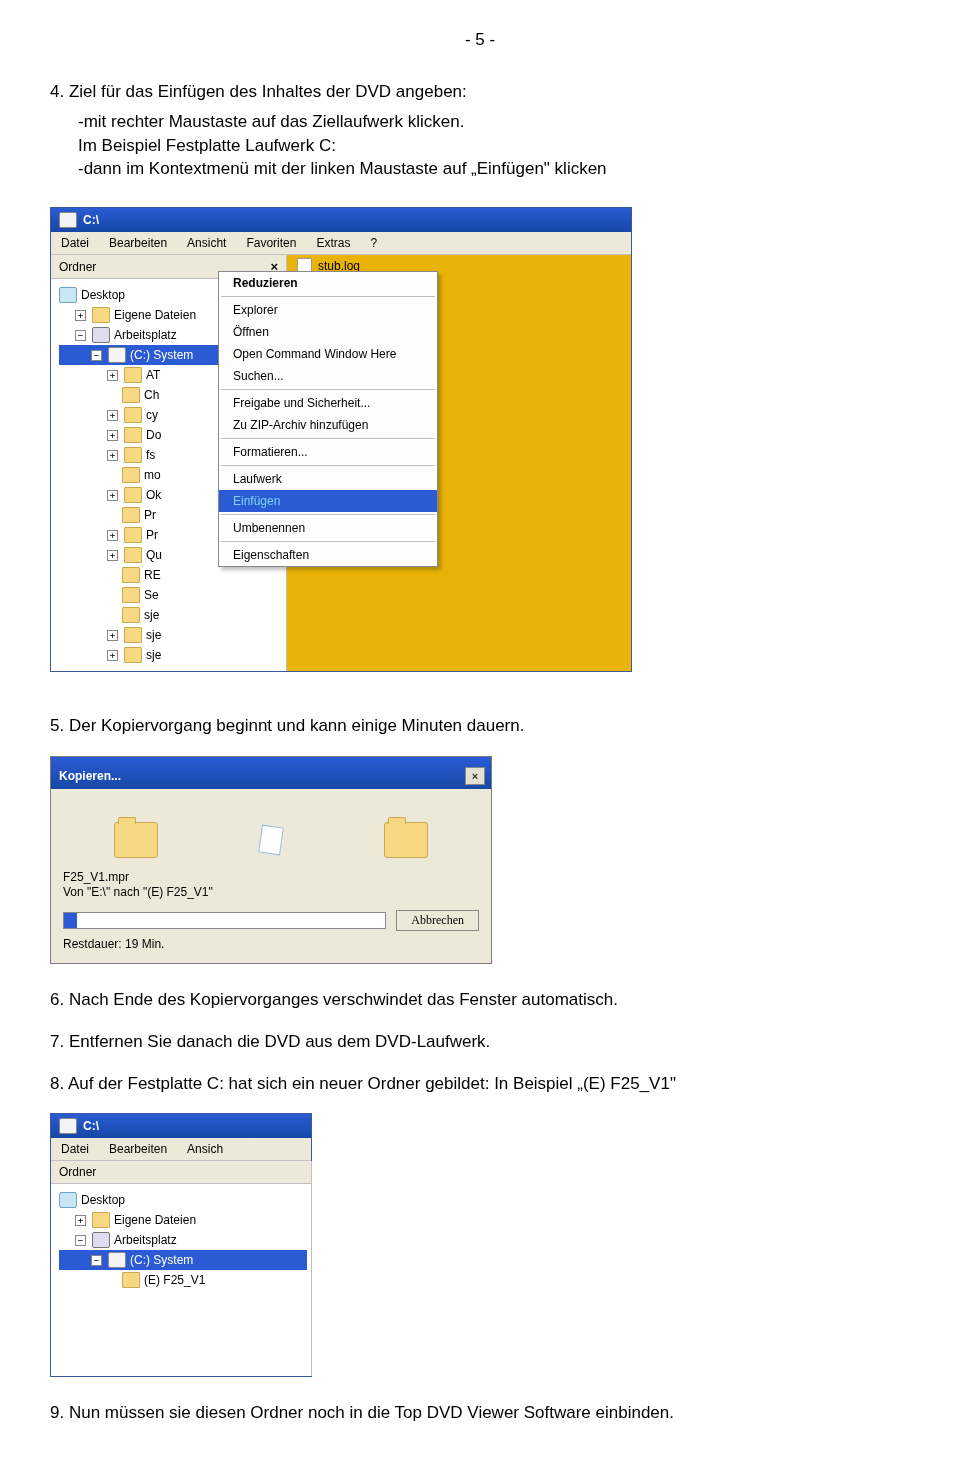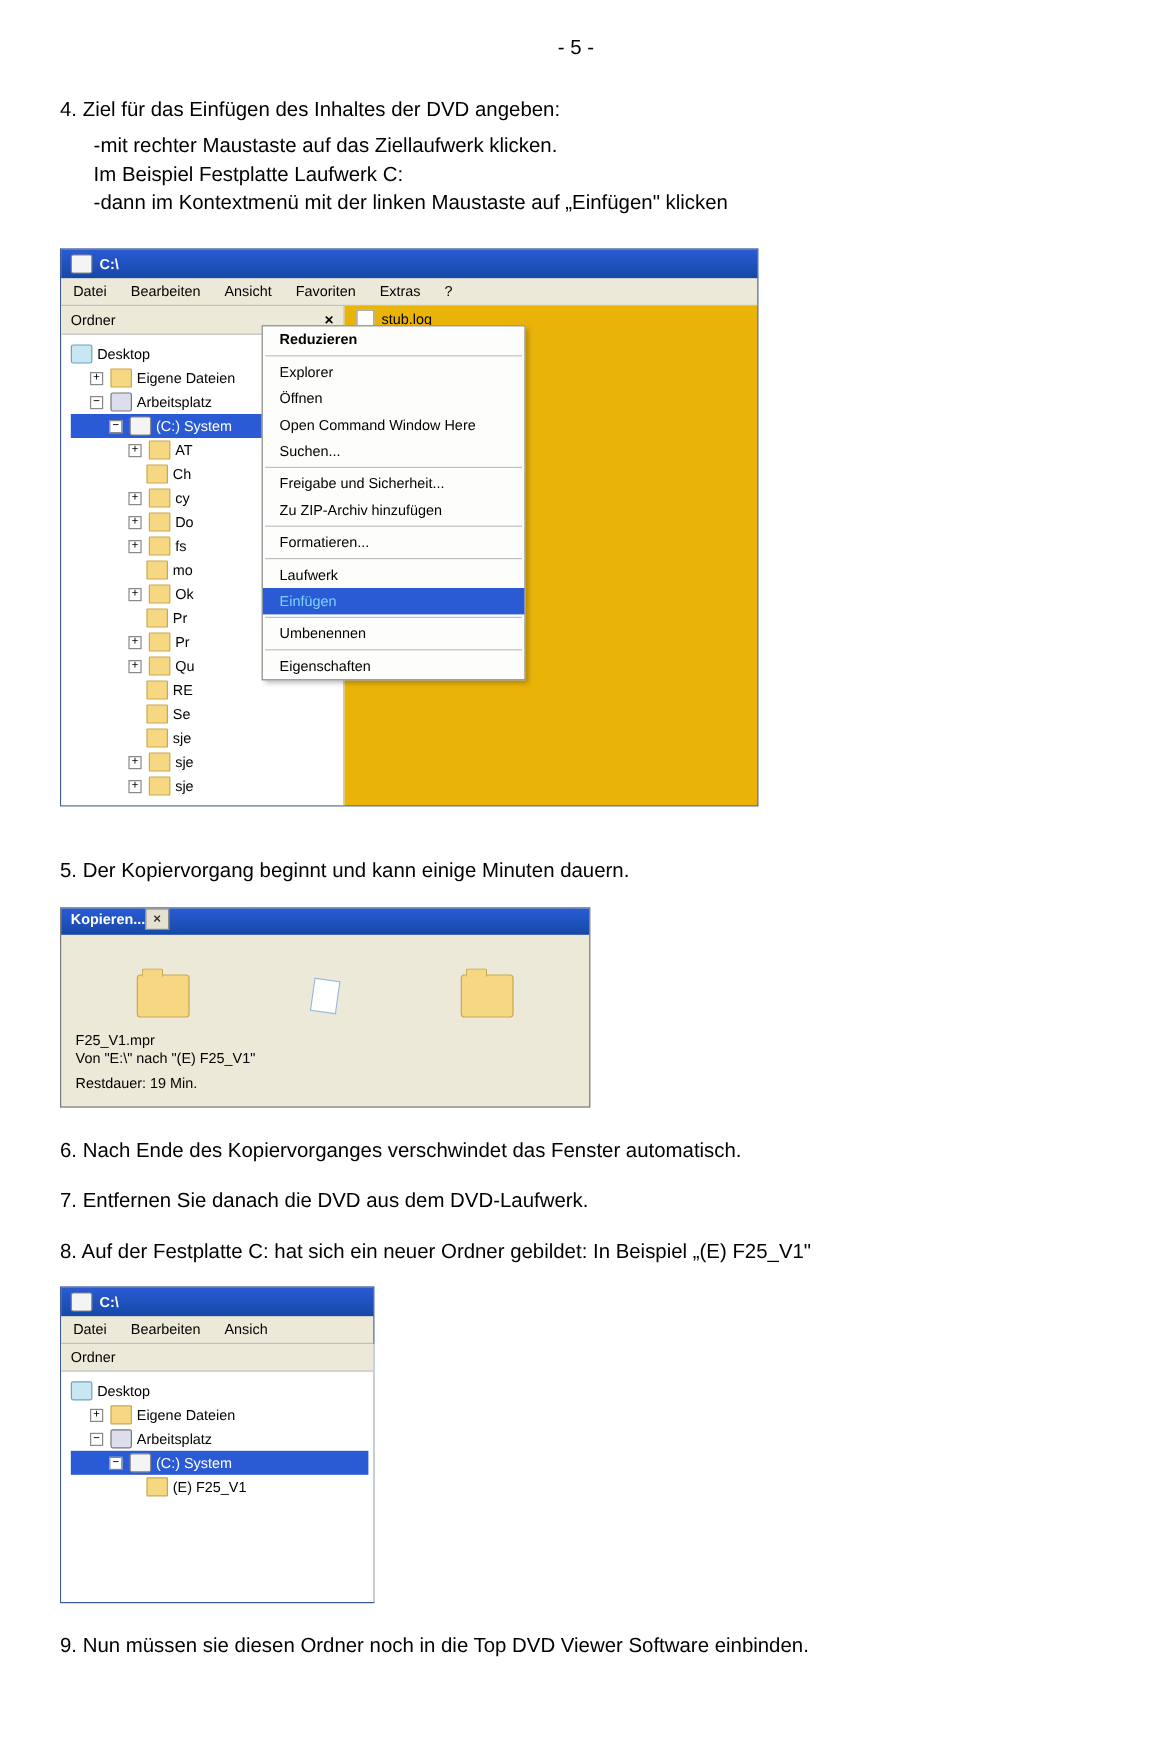--- a/index.html
+++ b/index.html
@@ -172,23 +172,23 @@
     border:1px solid #7b7b7b;
     background:#ece9d8;
     font-family:Tahoma,sans-serif;
     font-size:12px;
     margin:8px 0 24px 0;
   }
   .copy-title {
     background:linear-gradient(to bottom,#2a5bd4,#1648a6);
     color:#fff;
     font-weight:bold;
-    padding:0 6px 4px 8px;
+    padding:10px 6px 4px 8px;
     display:flex;
-    justify-content:flex-start;
+    justify-content:space-between;
     align-items:center;
   }
   .copy-close {
     width:18px;height:16px;background:#e4e1d0;border:1px solid #888;
     display:flex;align-items:center;justify-content:center;
     color:#333;font-family:Arial;font-size:11px;font-weight:bold;
   }
   .copy-body {
     padding:27px 12px 12px;
   }
@@ -417,20 +417,26 @@
   <div class="copy-body">
     <div class="copy-anim">
       <div class="anim-folder"></div>
       <div class="anim-paper"></div>
       <div class="anim-folder"></div>
     </div>
     <div class="copy-text">
       <div>F25_V1.mpr</div>
       <div>Von "E:\" nach "(E) F25_V1"</div>
     </div>
+    <div class="progress-row">
+      <div class="progress">
+          <div class="progress-fill"></div>
+        </div>
+      <button class="btn">Abbrechen</button>
+    </div>
     <div style="margin-top:6px">Restdauer: 19 Min.</div>
   </div>
 </div>
 
 <div class="para">6.  Nach Ende des Kopiervorganges verschwindet das Fenster automatisch.</div>
 <div class="para">7.  Entfernen Sie danach die DVD aus dem DVD-Laufwerk.</div>
 <div class="para">8.  Auf der Festplatte C: hat sich ein neuer Ordner gebildet: In Beispiel „(E) F25_V1"</div>
 
 
 <div class="explorer explorer-small">

